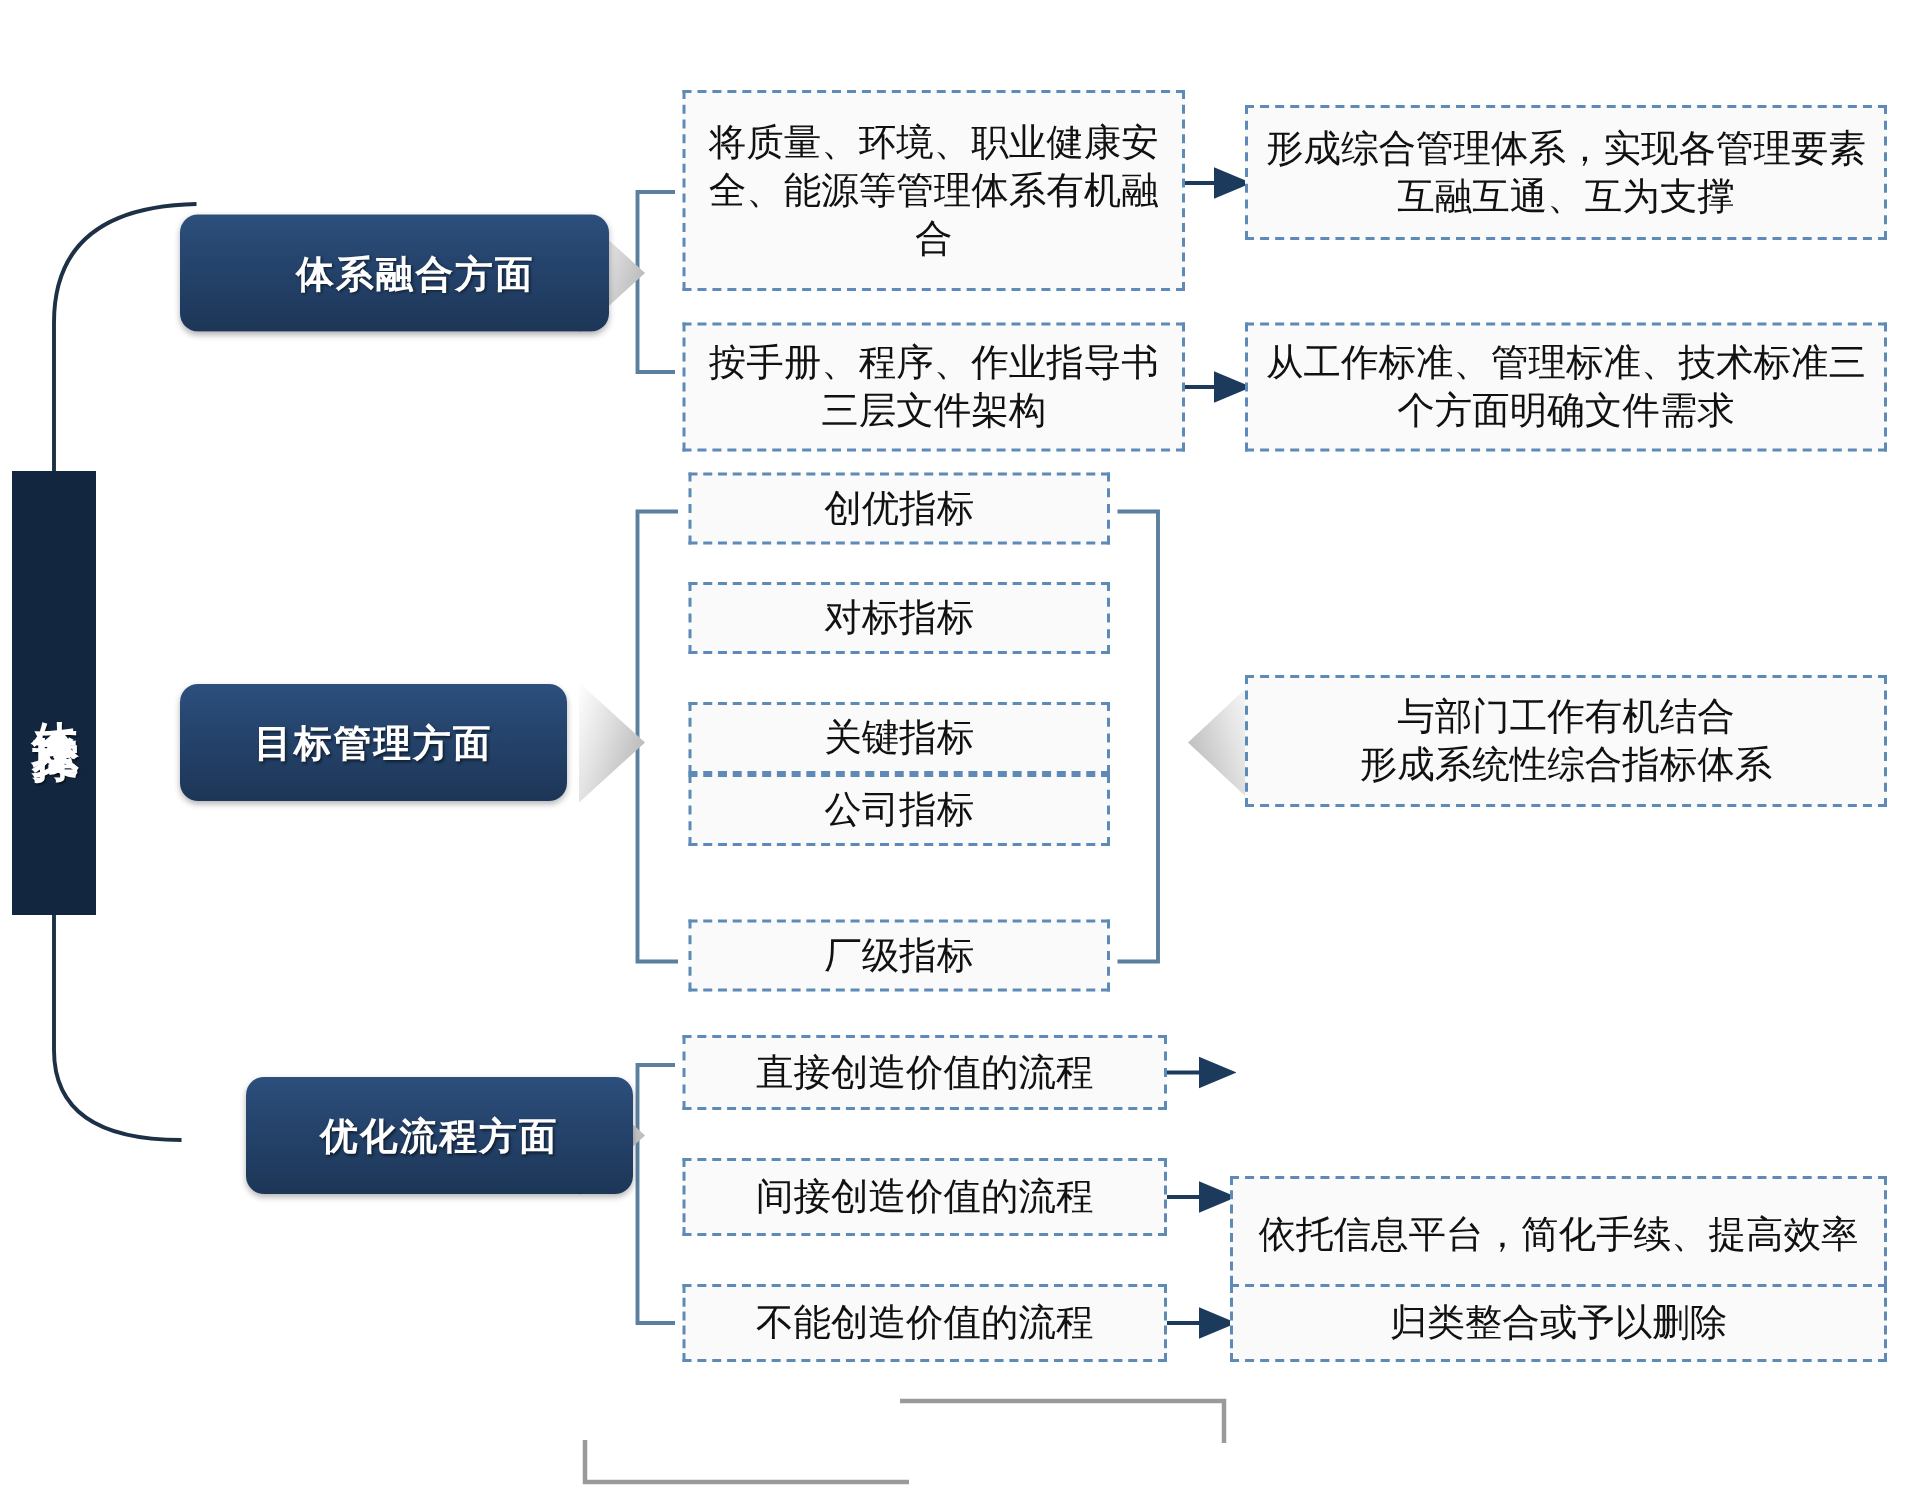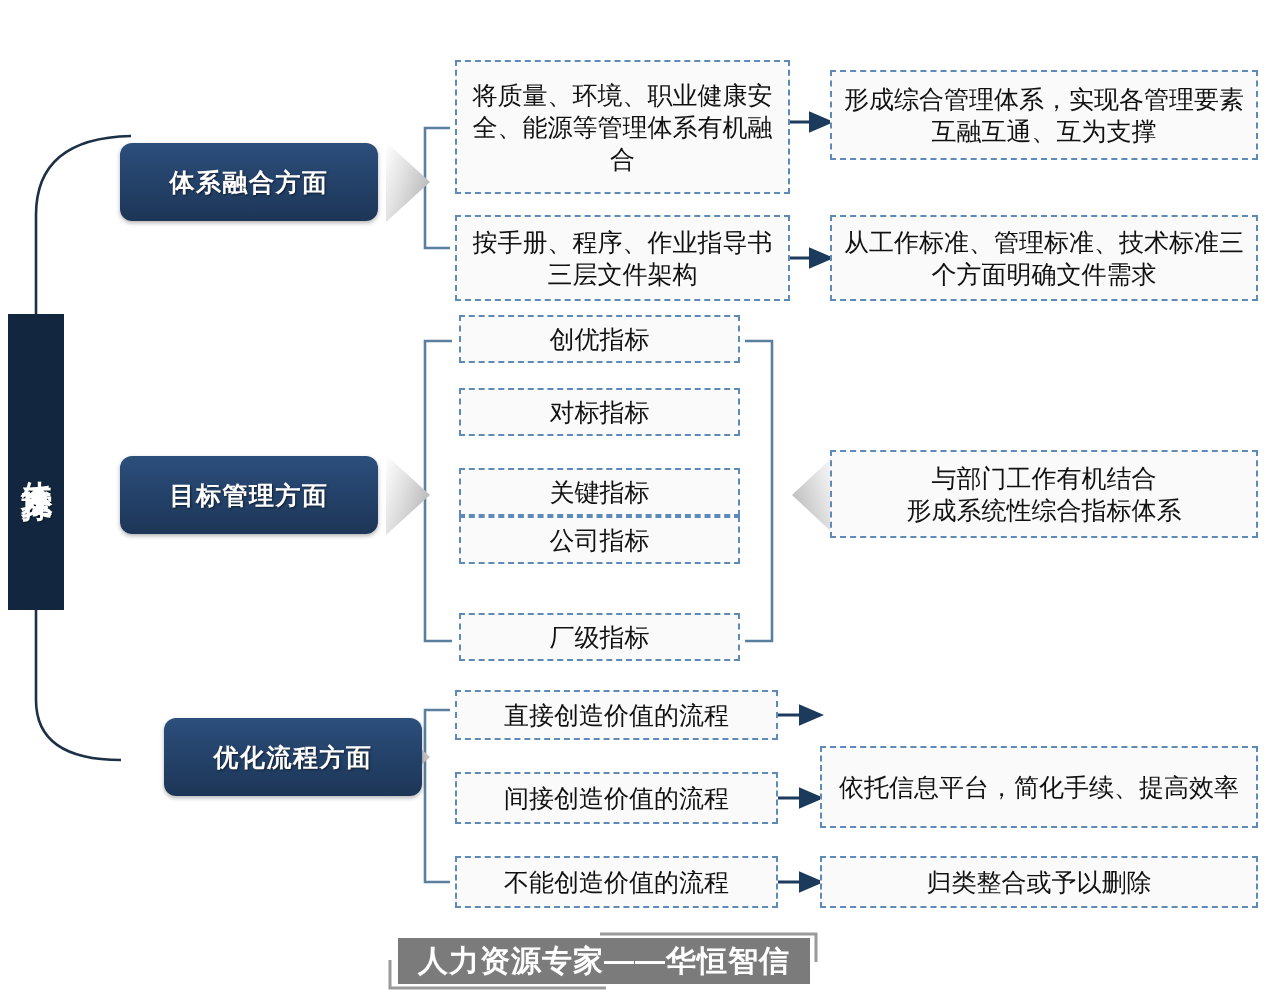--- a/index.html
+++ b/index.html
@@ -61,21 +61,21 @@
     align-items: center;
     justify-content: center;
   }
   .pill-label {
     color: #ffffff;
     font-size: 25px;
     font-weight: bold;
     letter-spacing: 1.5px;
     text-shadow: 1px 1px 2px rgba(0,0,0,.55);
   }
-  .pill-1 { left: 120px; top: 143px; }
+  .pill-1 { left: 120px; top: 143px; padding-left: 28px; }
   .pill-2 { left: 120px; top: 456px; }
   .pill-3 { left: 120px; top: 718px; margin-left: 44px; }
 
   
   .dbox {
     position: absolute;
     box-sizing: border-box;
     border: 2px dashed #5e8ab8;
     background: #fafafa;
     display: flex;
@@ -221,28 +221,25 @@
   <div class="dbox" style="left:455px; top:690px; width:323px; height:50px;">
     <span class="dbox-text">直接创造价值的流程</span>
   </div>
   <div class="dbox" style="left:455px; top:772px; width:323px; height:52px;">
     <span class="dbox-text">间接创造价值的流程</span>
   </div>
   <div class="dbox" style="left:455px; top:856px; width:323px; height:52px;">
     <span class="dbox-text">不能创造价值的流程</span>
   </div>
 
-  <div class="dbox" style="left:820px; top:746px; width:438px; height:82px;">
+  <div class="dbox" style="left:820px; top:784px; width:438px; height:82px;font-family:Liberation Mono, monospace;">
     <span class="dbox-text">依托信息平台，简化手续、提高效率</span>
   </div>
   <div class="dbox" style="left:820px; top:856px; width:438px; height:52px;">
     <span class="dbox-text">归类整合或予以删除</span>
   </div>
 
   <svg class="wm-bracket" viewBox="0 0 430 58">
     <path d="M212,2 L428,2 L428,30" fill="none" stroke="#9a9a9a" stroke-width="3"></path>
     <path d="M218,56 L2,56 L2,28" fill="none" stroke="#9a9a9a" stroke-width="3"></path>
   </svg>
-  <div class="wm-band">
-    <span class="wm-text">人力资源专家——华恒智信</span>
-  </div>
 
 </div>
 
 </body></html>

